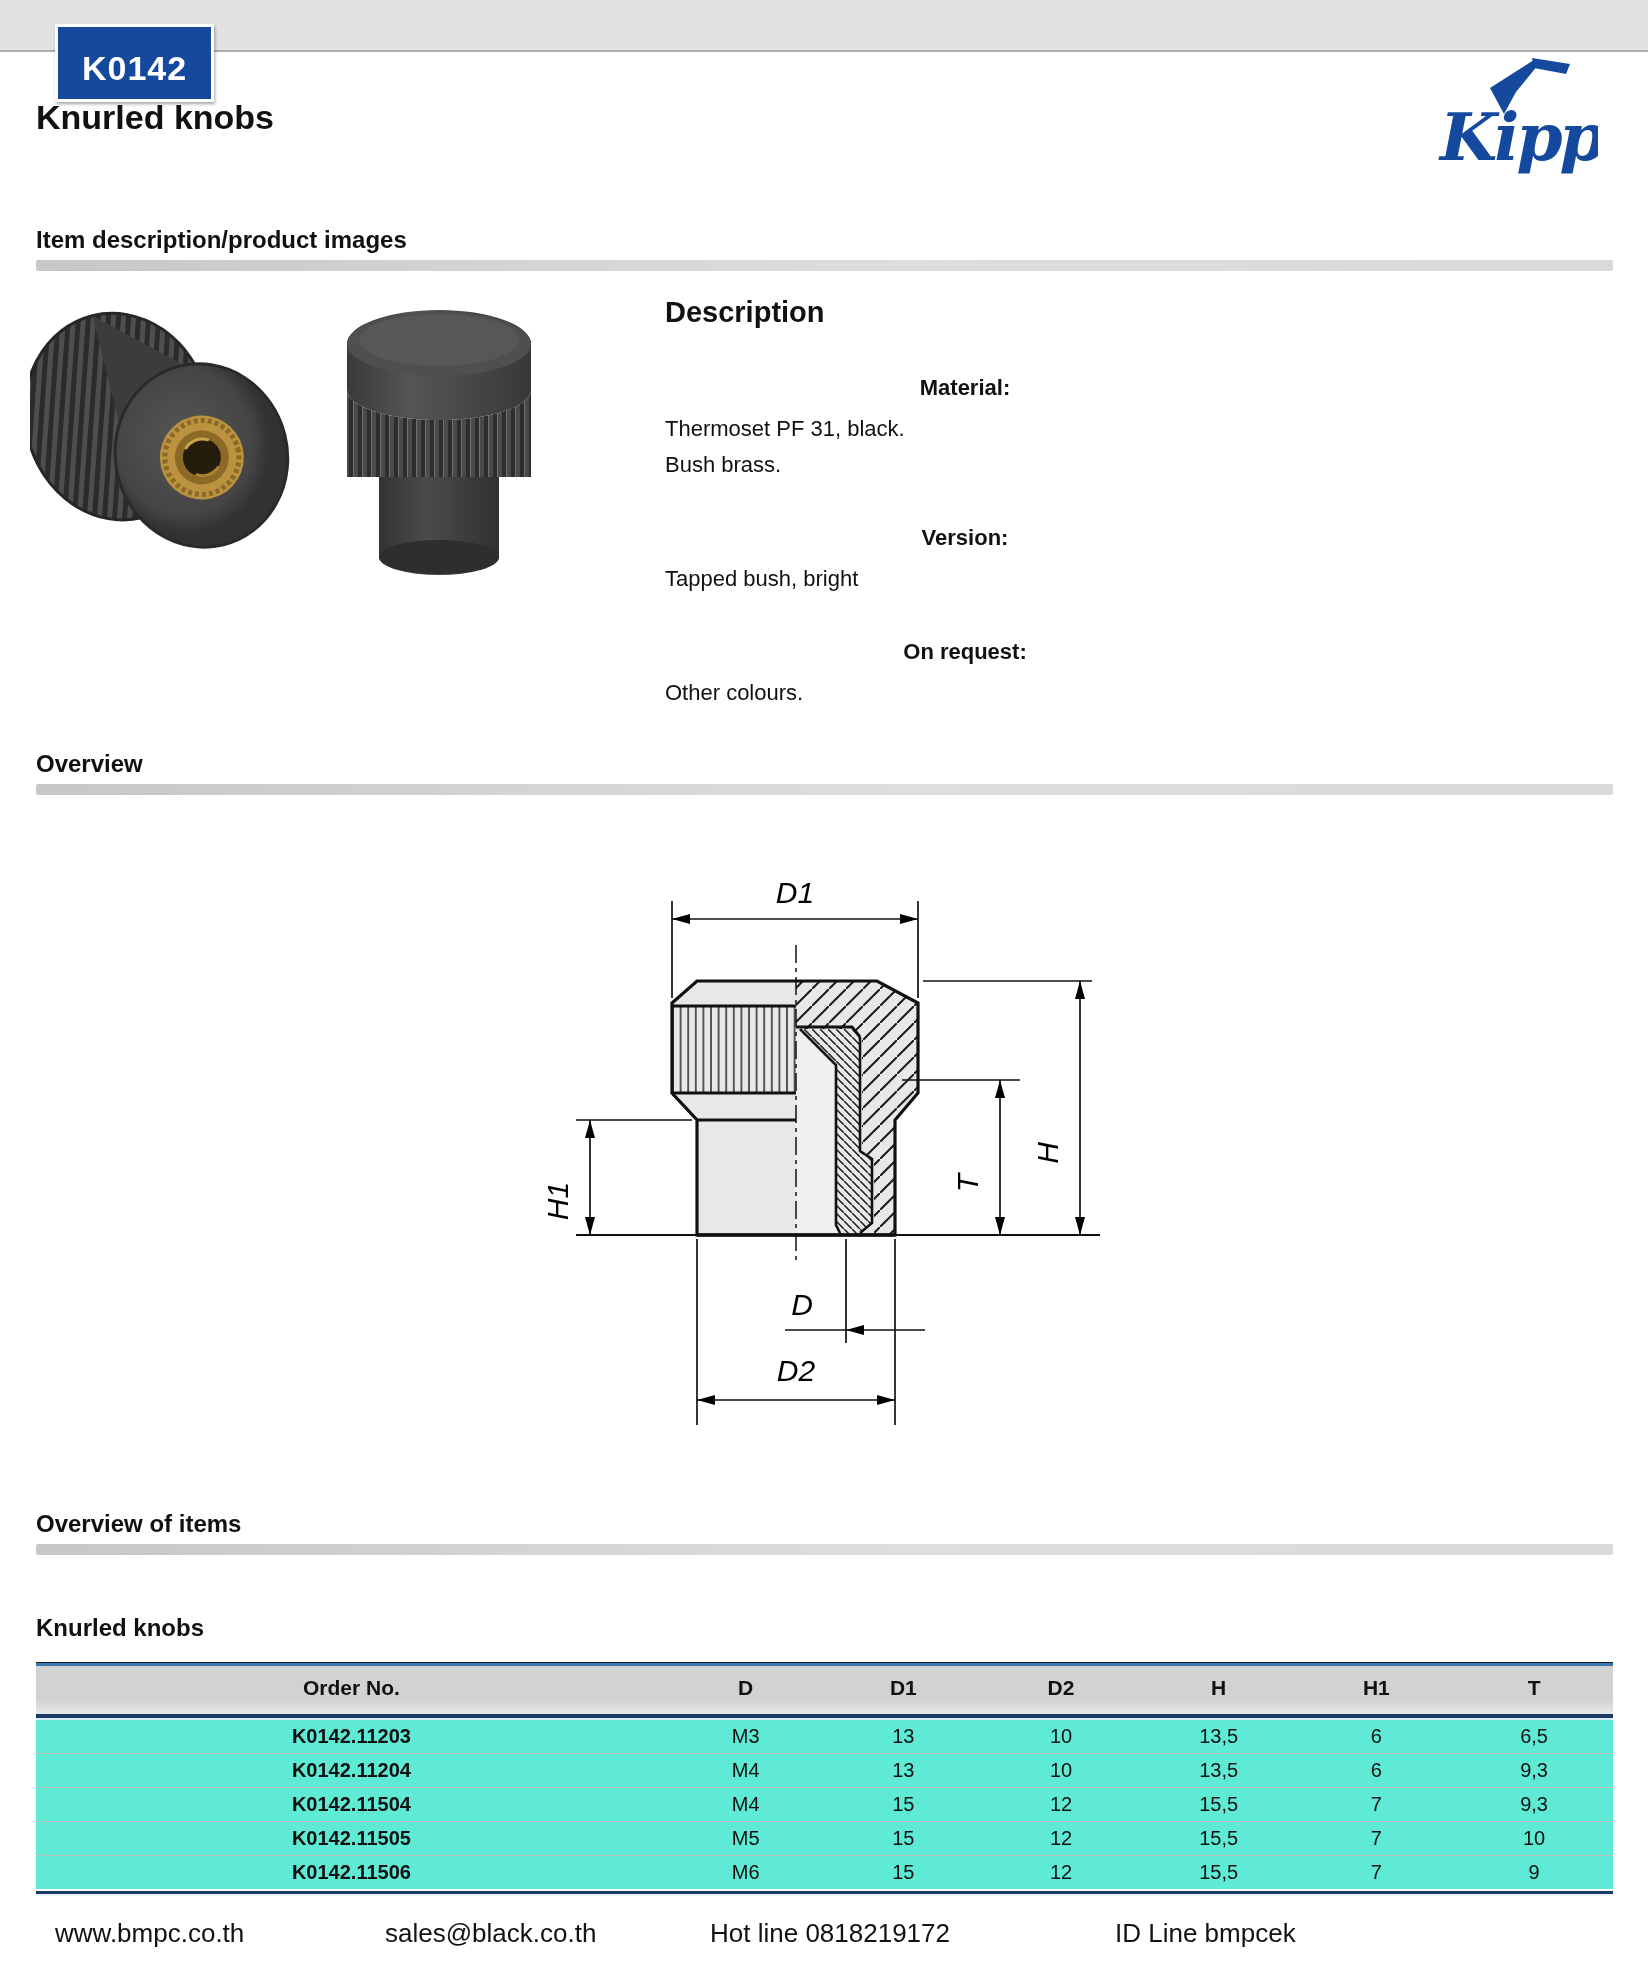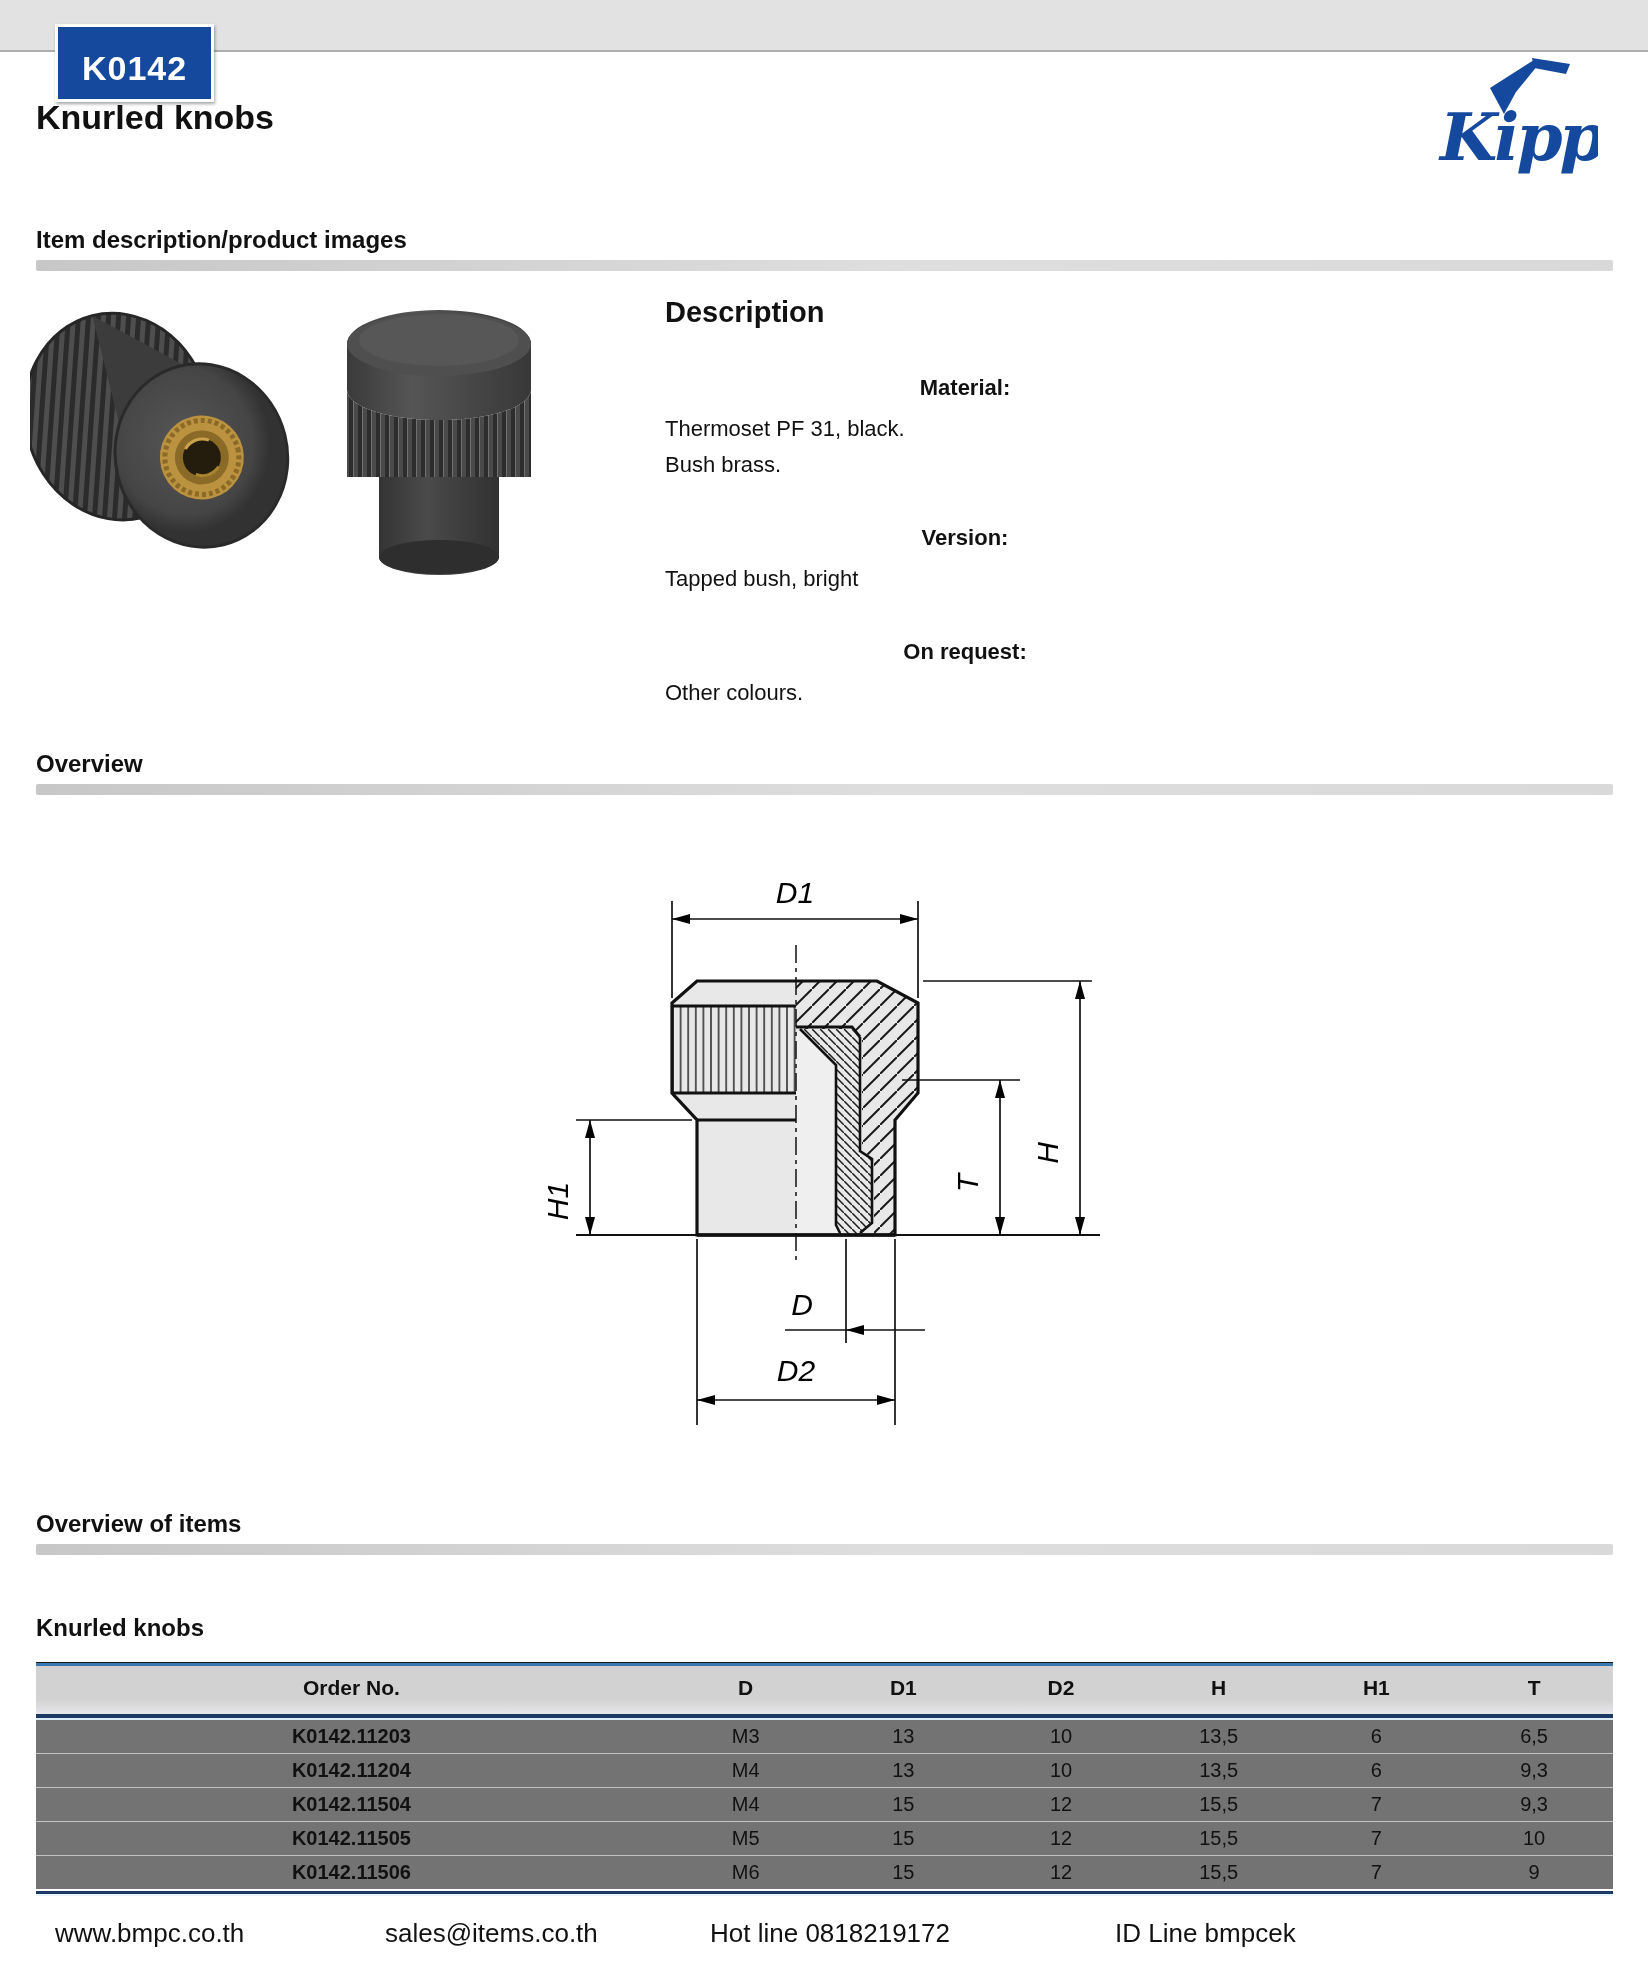--- a/index.html
+++ b/index.html
@@ -32,21 +32,21 @@
   .drawing{position:absolute;left:540px;top:853px;}
 
   
   .tbl{position:absolute;left:36px;top:1662px;width:1577px;}
   .tbl-topline{height:0;border-top:1px solid #1a1a1a;}
   .tbl-topblue{height:3px;background:#3a78b0;}
   .thead{display:flex;height:48px;background:linear-gradient(#d2d2d2 70%,#e7e7ec);}
   .th{font-size:21px;font-weight:bold;text-align:center;padding-top:10px;}
   .thead-bottom{height:4px;background:#1c3a63;}
   .thead-glow{height:2px;background:#d8edf8;}
-  .tr{display:flex;height:33px;border-bottom:1px solid #c3c3c3;background:#737373;}
+  .tr{display:flex;height:33px;border-bottom:1px solid #c3c3c3;background:#5eead4;}
   .tr:last-child{border-bottom:none;}
   .td{font-size:20px;text-align:center;padding-top:5px;}
   .c0{width:40%;}
   .cn{width:10%;}
   .td.c0{font-weight:bold;}
   .tbl-bottom{height:3px;background:#1c3a63;margin-top:2px;}
   .tbl-bottomglow{height:2px;background:#e8f3fa;}
 
   
   .footer{position:absolute;left:0;top:1912px;width:1648px;height:40px;font-size:26px;}
@@ -286,18 +286,18 @@
           <div class="td cn">7</div>
           <div class="td cn">9</div>
         </div>
       </div>
     <div class="tbl-bottom"></div>
     <div class="tbl-bottomglow"></div>
   </div>
 
   <div class="footer">
     <span class="f-web">www.bmpc.co.th</span>
-    <span class="f-mail">sales@items.co.th</span>
+    <span class="f-mail">sales@black.co.th</span>
     <span class="f-hot">Hot line  0818219172</span>
     <span class="f-line">ID Line bmpcek</span>
   </div>
 
 </div>
 
 </body></html>

